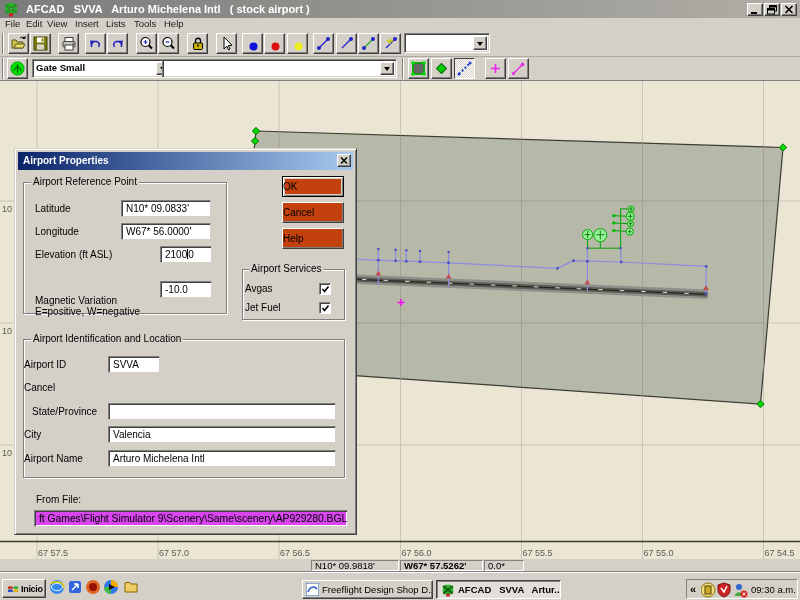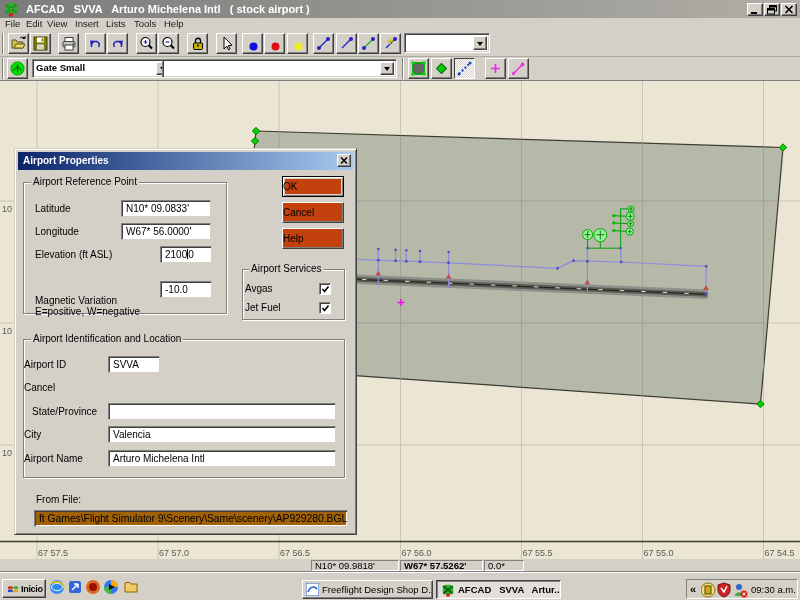--- a/index.html
+++ b/index.html
@@ -425,21 +425,21 @@
   <div class="input" style="left:93px;top:207px;width:52px;height:17px;">SVVA</div>
   <div class="rlbl" style="left:9px;top:233px;width:80px;">Cancel</div>
   <div class="rlbl" style="left:9px;top:257px;width:80px;margin-left:8px;">State/Province</div>
   <div class="input" style="left:93px;top:254px;width:228px;height:17px;"></div>
   <div class="rlbl" style="left:9px;top:280px;width:80px;">City</div>
   <div class="input" style="left:93px;top:277px;width:228px;height:17px;">Valencia</div>
   <div class="rlbl" style="left:9px;top:304px;width:80px;">Airport Name</div>
   <div class="input" style="left:93px;top:301px;width:228px;height:17px;">Arturo Michelena Intl</div>
 
   <div class="lbl" style="left:21px;top:345px;">From File:</div>
-  <div class="input" style="left:19px;top:361px;width:314px;height:17px;background:#a16207;font-size:10.4px;letter-spacing:-0.05px;">ft Games\Flight Simulator 9\Scenery\Same\scenery\AP929280.BGL</div>
+  <div class="input" style="left:19px;top:361px;width:314px;height:17px;background:#d946ef;font-size:10.4px;letter-spacing:-0.05px;">ft Games\Flight Simulator 9\Scenery\Same\scenery\AP929280.BGL</div>
 </div>
 
 <div id="taskbar" class="abs">
   <div class="task" style="left:2px;top:6px;width:44px;font-weight:bold;">
     <svg style="position:absolute;left:5px;top:4px" width="11" height="11" viewBox="0 0 14 13">
       <path d="M0 3 C2 2 4 2 6 3 L6 6 C4 5 2 5 0 6 Z" fill="#cc2200"></path>
       <path d="M7 3 C9 2 11 2 13 3 L13 6 C11 5 9 5 7 6 Z" fill="#22aa22"></path>
       <path d="M0 7 C2 6 4 6 6 7 L6 10 C4 9 2 9 0 10 Z" fill="#2244cc"></path>
       <path d="M7 7 C9 6 11 6 13 7 L13 10 C11 9 9 9 7 10 Z" fill="#ddaa00"></path>
     </svg>

